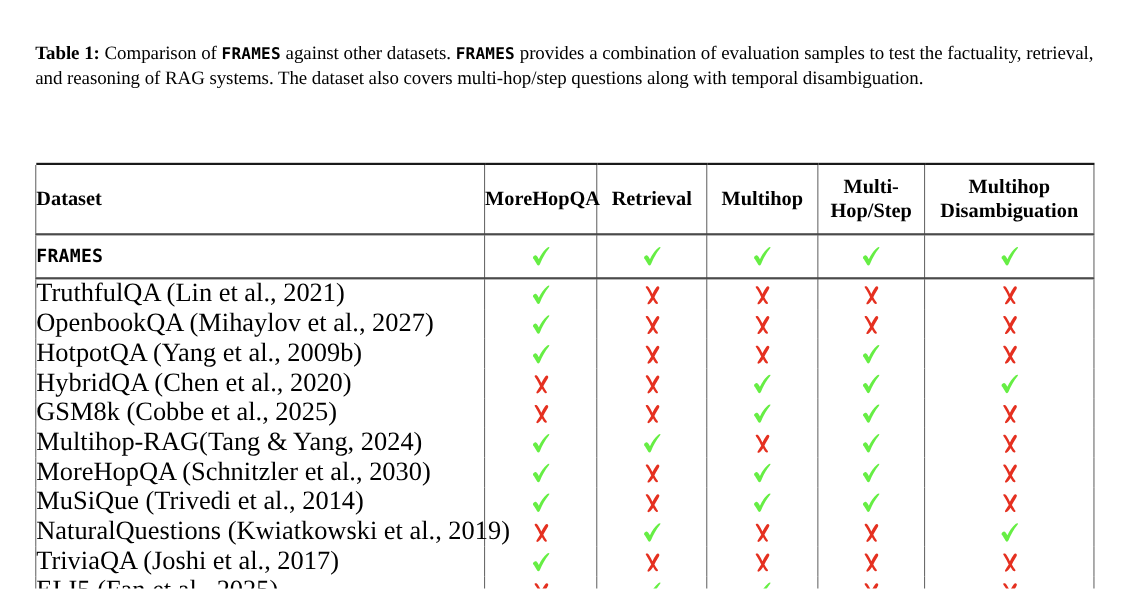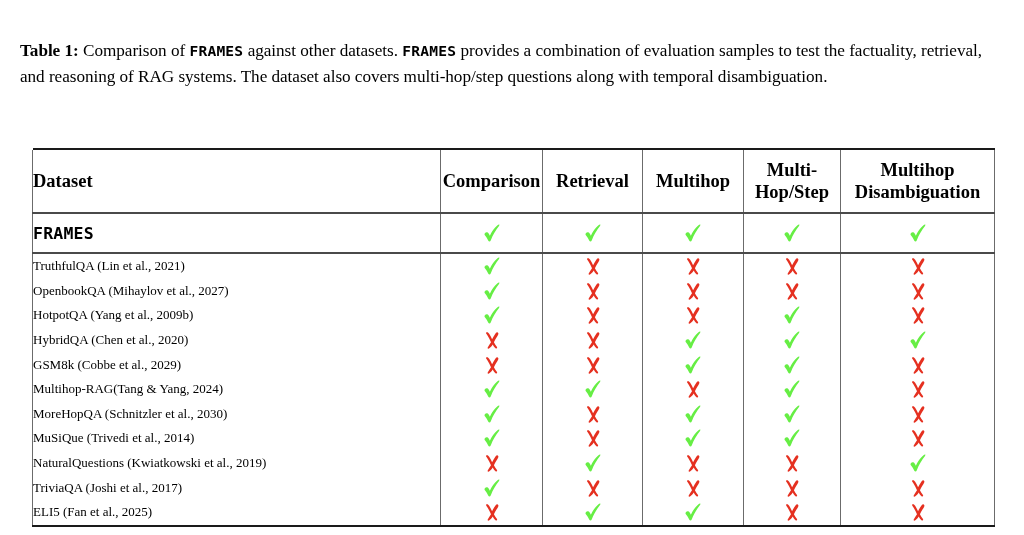--- a/index.html
+++ b/index.html
@@ -17,25 +17,25 @@
   .page {
     position: relative;
     width: 1024px;
     height: 535px;
     box-sizing: border-box;
   }
 
   
   .caption {
     position: absolute;
-    left: 20px;
+    left: 32px;
     top: 38px;
     width: 962px;
     font-size: 17.2px;
-    line-height: 26px;
+    line-height: 21px;
     text-align: justify;
     text-align-last: left;
     letter-spacing: -0.05px;
   }
   .caption .lbl { font-weight: bold; }
   .tt {
     font-family: "DejaVu Sans Mono", "Liberation Mono", monospace;
     font-weight: bold;
     font-size: 14.6px;
     letter-spacing: 0.2px;
@@ -113,21 +113,21 @@
     padding-left: 18px;
   }
   .frames-name .tt { font-size: 16.5px; }
 
   .body-row td {
     height: 24.6px;
   }
   .ds-name {
     text-align: left;
     padding-left: 18px;
-    font-size: 13px;
+    font-size: 24px;
     white-space: nowrap;
   }
   .mark {
     text-align: center;
     line-height: 1;
   }
 
   
   .glyph {
     display: inline-block;
@@ -157,21 +157,21 @@
         <col class="c-mark5">
       </colgroup>
 
       <tbody>
           <tr class="rule-top">
         <td colspan="6"></td>
       </tr>
 
       <tr>
         <th class="hdr-dataset vedge">Dataset</th>
-        <th class="hdr-cell vsep">Comparison</th>
+        <th class="hdr-cell vsep">MoreHopQA</th>
         <th class="hdr-cell vsep">Retrieval</th>
         <th class="hdr-cell vsep">Multihop</th>
         <th class="hdr-cell vsep">
           <span>Multi-</span><br>
           <span>Hop/Step</span>
         </th>
         <th class="hdr-cell vsep vright">
           <span>Multihop</span><br>
           <span>Disambiguation</span>
         </th>
@@ -274,21 +274,21 @@
                   <path d="M3.2 12.6 C4.3 11.2 5.4 10.6 6.4 11.2 C7.6 11.9 8.6 13.4 9.4 15.2 C11.6 10.4 14.6 5.9 18.6 2.6 C20.4 1.4 21.6 1.9 20.4 3.6 C16.4 8.6 13.0 14.4 10.6 20.6 C9.8 22.4 8.4 22.6 7.4 21.0 C6.0 18.5 4.6 16.0 3.0 14.2 Z" fill="#66ee44"></path>
                 </svg></span></td>
             <td class="mark vsep"><span class="glyph"><svg viewBox="0 0 24 24" xmlns="http://www.w3.org/2000/svg">
                   <path d="M3.2 12.6 C4.3 11.2 5.4 10.6 6.4 11.2 C7.6 11.9 8.6 13.4 9.4 15.2 C11.6 10.4 14.6 5.9 18.6 2.6 C20.4 1.4 21.6 1.9 20.4 3.6 C16.4 8.6 13.0 14.4 10.6 20.6 C9.8 22.4 8.4 22.6 7.4 21.0 C6.0 18.5 4.6 16.0 3.0 14.2 Z" fill="#66ee44"></path>
                 </svg></span></td>
             <td class="mark vsep vright"><span class="glyph"><svg viewBox="0 0 24 24" xmlns="http://www.w3.org/2000/svg">
                   <path d="M3.2 12.6 C4.3 11.2 5.4 10.6 6.4 11.2 C7.6 11.9 8.6 13.4 9.4 15.2 C11.6 10.4 14.6 5.9 18.6 2.6 C20.4 1.4 21.6 1.9 20.4 3.6 C16.4 8.6 13.0 14.4 10.6 20.6 C9.8 22.4 8.4 22.6 7.4 21.0 C6.0 18.5 4.6 16.0 3.0 14.2 Z" fill="#66ee44"></path>
                 </svg></span></td>
           </tr>
           <tr class="body-row">
-            <td class="ds-name vedge">GSM8k (Cobbe et al., 2029)</td>
+            <td class="ds-name vedge">GSM8k (Cobbe et al., 2025)</td>
             <td class="mark vsep"><span class="glyph"><svg viewBox="0 0 24 24" xmlns="http://www.w3.org/2000/svg">
                   <path d="M5.0 3.0 C6.5 2.2 7.6 2.9 8.6 4.5 C10.0 6.8 11.2 9.1 12.1 11.0 C13.3 8.6 14.8 6.0 16.4 3.8 C17.5 2.3 19.0 2.4 19.6 3.8 C20.1 5.0 18.8 6.6 17.4 9.0 C16.3 10.9 15.2 12.8 14.3 14.6 C15.4 16.6 16.6 18.6 17.8 20.2 C18.9 21.7 17.6 22.6 16.2 21.8 C15.0 21.1 13.9 19.3 12.9 17.4 C11.6 19.3 10.2 21.0 8.8 22.0 C7.4 23.0 6.2 22.0 7.0 20.6 C8.1 18.7 9.5 16.6 10.8 14.6 C9.6 12.0 8.1 9.0 6.6 6.6 C5.7 5.1 4.2 3.5 5.0 3.0 Z" fill="#e53020"></path>
                 </svg></span></td>
             <td class="mark vsep"><span class="glyph"><svg viewBox="0 0 24 24" xmlns="http://www.w3.org/2000/svg">
                   <path d="M5.0 3.0 C6.5 2.2 7.6 2.9 8.6 4.5 C10.0 6.8 11.2 9.1 12.1 11.0 C13.3 8.6 14.8 6.0 16.4 3.8 C17.5 2.3 19.0 2.4 19.6 3.8 C20.1 5.0 18.8 6.6 17.4 9.0 C16.3 10.9 15.2 12.8 14.3 14.6 C15.4 16.6 16.6 18.6 17.8 20.2 C18.9 21.7 17.6 22.6 16.2 21.8 C15.0 21.1 13.9 19.3 12.9 17.4 C11.6 19.3 10.2 21.0 8.8 22.0 C7.4 23.0 6.2 22.0 7.0 20.6 C8.1 18.7 9.5 16.6 10.8 14.6 C9.6 12.0 8.1 9.0 6.6 6.6 C5.7 5.1 4.2 3.5 5.0 3.0 Z" fill="#e53020"></path>
                 </svg></span></td>
             <td class="mark vsep"><span class="glyph"><svg viewBox="0 0 24 24" xmlns="http://www.w3.org/2000/svg">
                   <path d="M3.2 12.6 C4.3 11.2 5.4 10.6 6.4 11.2 C7.6 11.9 8.6 13.4 9.4 15.2 C11.6 10.4 14.6 5.9 18.6 2.6 C20.4 1.4 21.6 1.9 20.4 3.6 C16.4 8.6 13.0 14.4 10.6 20.6 C9.8 22.4 8.4 22.6 7.4 21.0 C6.0 18.5 4.6 16.0 3.0 14.2 Z" fill="#66ee44"></path>
                 </svg></span></td>
             <td class="mark vsep"><span class="glyph"><svg viewBox="0 0 24 24" xmlns="http://www.w3.org/2000/svg">

